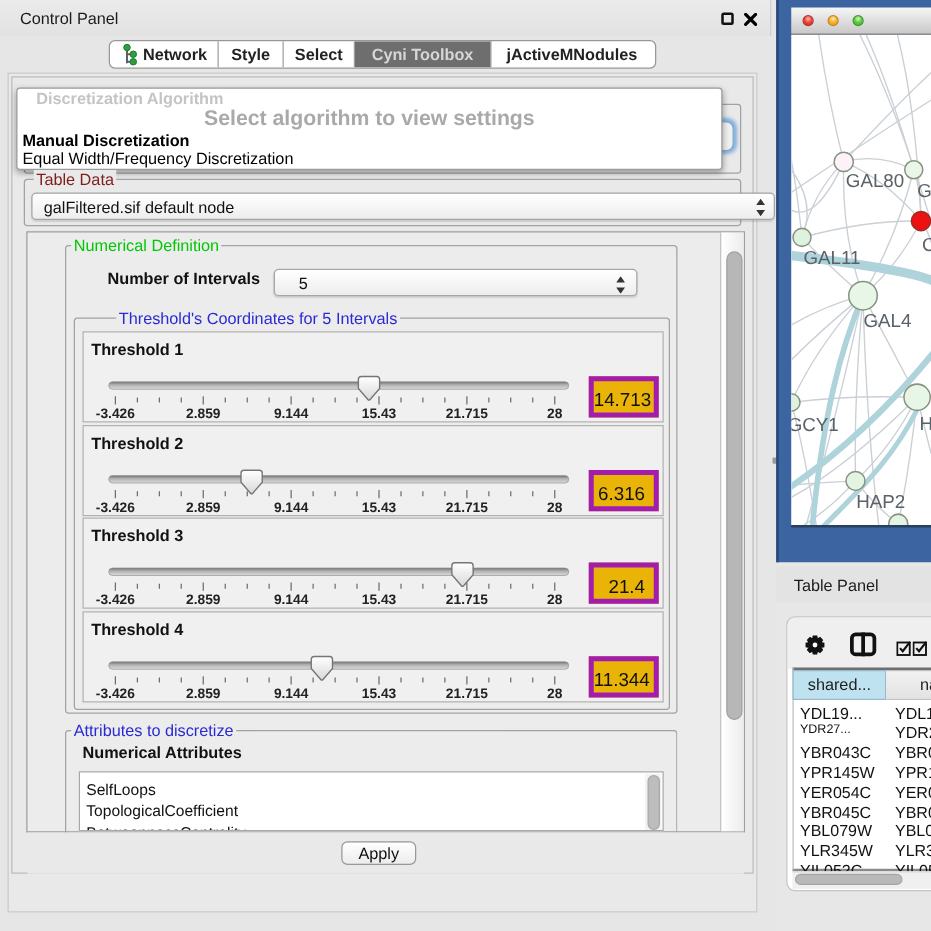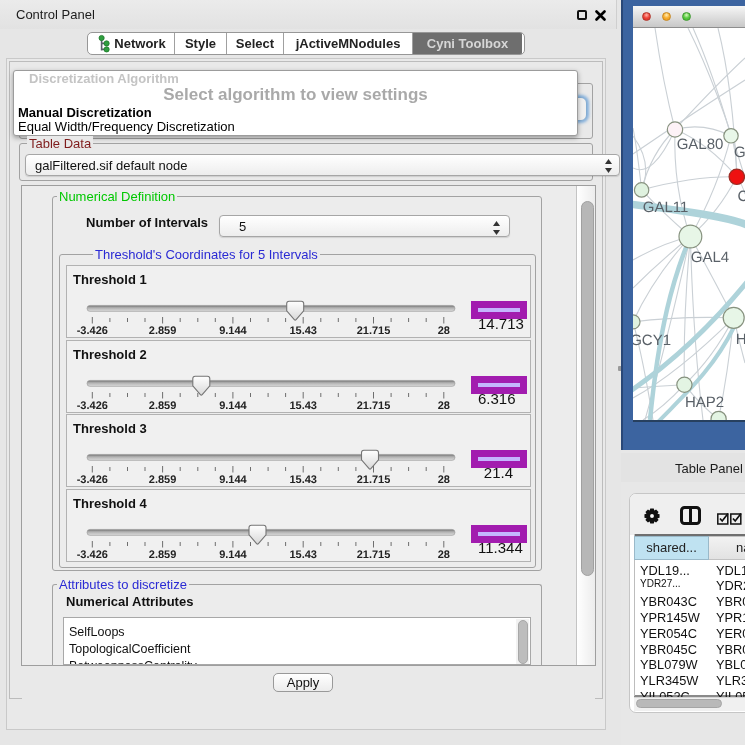--- a/index.html
+++ b/index.html
@@ -28,22 +28,22 @@
 .grouplabel { position:absolute; font-size:13px; background:#e9e9e9; padding:0 2px; white-space:nowrap; }
 
 .combo { position:absolute; background:linear-gradient(#ffffff,#ededed);
   border:1px solid #a6a6a6; border-radius:4px; box-shadow:0 1px 1px rgba(0,0,0,0.12);
   font-size:13px; color:#111; }
 .combo .ct { position:absolute; left:9px; top:3px; white-space:nowrap; }
 
 .tblock { position:absolute; left:66px; width:465px; height:73px;
   background:#f0f0f0; border:1px solid #b2b2b2; }
 .tblock .tl { position:absolute; left:6px; top:6px; font-size:13px; font-weight:bold; color:#111; }
-.vbox { position:absolute; left:404px; top:35px; width:56px; height:18px;
-  background:#c4b5fd; border:7px solid #a21caf; font-size:15px; color:#111;
+.vbox { position:absolute; left:404px; top:35px; width:56px; height:33px;
+  background:#eab308; border:4px solid #a21caf; font-size:15px; color:#111;
   text-align:right; line-height:31px; padding-right:7px; }
 
 #btabs { left:146px; top:705px; height:20px; display:flex; border:1px solid #8c8c8c;
   border-radius:6px; overflow:hidden; background:#fff; position:absolute; }
 #btabs .seg { display:flex; align-items:center; justify-content:center;
   font-size:13px; font-weight:bold; color:#1a1a1a; border-right:1px solid #9a9a9a; height:100%; }
 #btabs .seg:last-child { border-right:none; }
 #btabs .sel { background:#6e6e6e; color:#d6d6d6; }
 
 .liststd { position:absolute; background:#fff; border:1px solid #a8a8a8; overflow:hidden; }
@@ -76,22 +76,22 @@
     <div class="seg" style="width:87px;">
       <svg width="14" height="19" viewBox="0 0 14 19" style="margin-right:4px;">
         <path d="M5.6 5 V16.5 M5.6 9.4 H9 M5.6 15.4 H9" stroke="#5a5f6b" stroke-width="1.6" fill="none"></path>
         <circle cx="5.6" cy="4" r="2.6" fill="#2f9e3f" stroke="#1f7a2d" stroke-width="0.8"></circle>
         <circle cx="10.6" cy="9.4" r="2.6" fill="#2f9e3f" stroke="#1f7a2d" stroke-width="0.8"></circle>
         <circle cx="10.6" cy="15.4" r="2.6" fill="#2f9e3f" stroke="#1f7a2d" stroke-width="0.8"></circle>
       </svg>
       Network</div>
     <div class="seg" style="width:52px;">Style</div>
     <div class="seg" style="width:57px;">Select</div>
+    <div class="seg sel" style="width:109px;">Cyni Toolbox</div>
     <div class="seg" style="width:129px;">jActiveMNodules</div>
-    <div class="seg sel" style="width:109px;">Cyni Toolbox</div>
   </div>
 
   <div class="abs" id="panelA"></div>
   <div class="abs" id="panelB"></div>
 
   <div class="groupbox" style="left:19px;top:83px;width:574px;height:56px;"></div>
 
   <div class="abs" style="left:545px;top:97px;width:42px;height:24px;border-radius:6px;
        background:#f0f0f0;border:1px solid #85add2;box-shadow:0 0 3px 2px rgba(98,156,215,0.75);"></div>
 
@@ -378,21 +378,21 @@
 <text x="77" y="233.8" text-anchor="middle">GAL4</text>
 <text x="17.6" y="317.2" text-anchor="middle">GCY1</text>
 <text x="102.7" y="316.2" text-anchor="start">HIS4</text>
 <text x="71.5" y="378.6" text-anchor="middle">HAP2</text>
 </g>
       </svg></div>
   <div class="abs" style="left:633px;top:420px;width:112px;height:2px;background:#27405f;"></div>
 
   <div class="abs" style="left:621px;top:450px;width:124px;height:295px;background:#e7e7e7;"></div>
   <div class="abs" style="left:621px;top:453px;width:124px;height:29px;background:#e3e3e3;"></div>
-  <div class="abs" style="left:635px;top:461px;font-size:13px;color:#1c1c1c;margin-left:40px;">Table Panel</div>
+  <div class="abs" style="left:635px;top:461px;font-size:13px;color:#1c1c1c;">Table Panel</div>
 
   <div class="abs" style="left:629px;top:493px;width:130px;height:220px;background:#ffffff;border:1px solid #c6c6c6;border-radius:7px;overflow:hidden;" id="tcard">
 <div class="abs" style="left:0;top:0;width:130px;height:40.5px;background:#efefef;"></div>
 <div class="abs" style="left:3.5px;top:40px;width:127px;height:1.5px;background:#6f6f6f;"></div>
 <div class="abs" style="left:3.5px;top:201px;width:127px;height:1.5px;background:#8a8a8a;"></div>
 <div class="abs" style="left:3.5px;top:40px;width:1px;height:162px;background:#bdbdbd;"></div>
 <svg class="abs" style="left:14px;top:14px;" width="16" height="16" viewBox="0 0 19 19">
  <path d="M15.08 6.57 L18.46 7.39 L18.46 11.61 L15.08 12.43 L15.51 11.38 L17.32 14.34 L14.34 17.32 L11.38 15.51 L12.43 15.08 L11.61 18.46 L7.39 18.46 L6.57 15.08 L7.62 15.51 L4.66 17.32 L1.68 14.34 L3.49 11.38 L3.92 12.43 L0.54 11.61 L0.54 7.39 L3.92 6.57 L3.49 7.62 L1.68 4.66 L4.66 1.68 L7.62 3.49 L6.57 3.92 L7.39 0.54 L11.61 0.54 L12.43 3.92 L11.38 3.49 L14.34 1.68 L17.32 4.66 L15.51 7.62 Z" fill="#111"></path>
  <circle cx="9.5" cy="9.5" r="2.3" fill="#fbfbfb"></circle>
       </svg>

